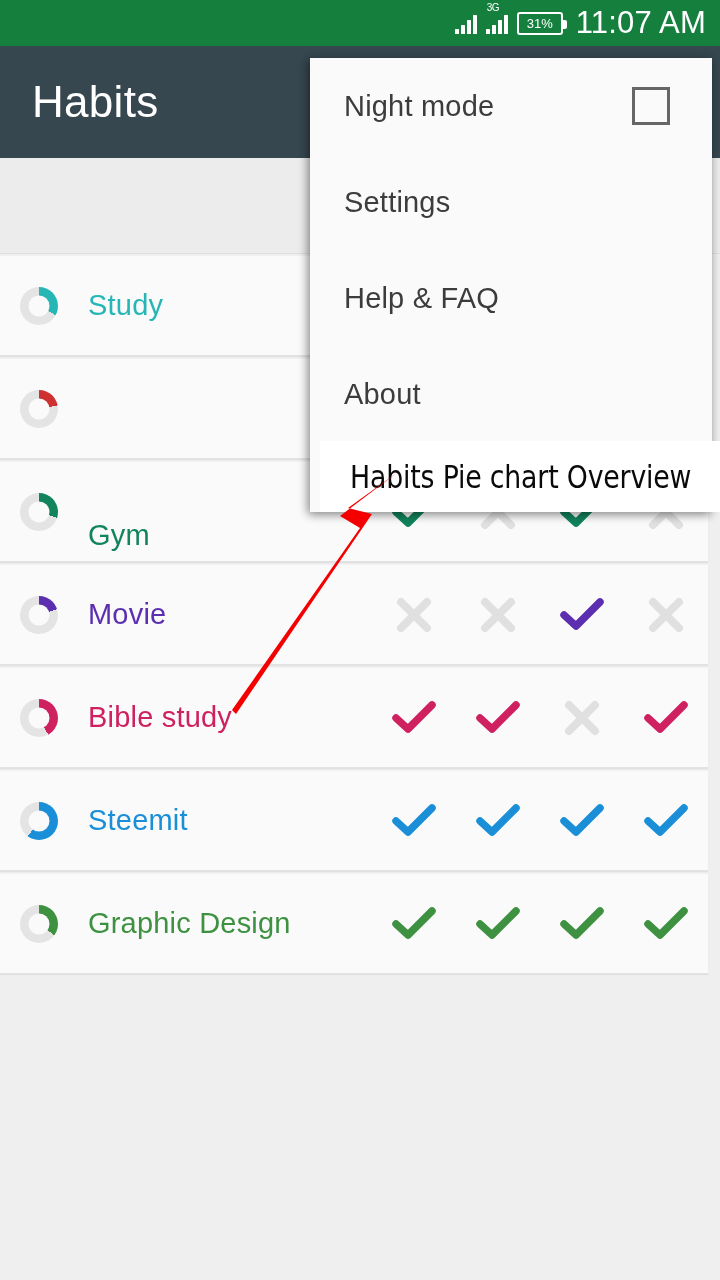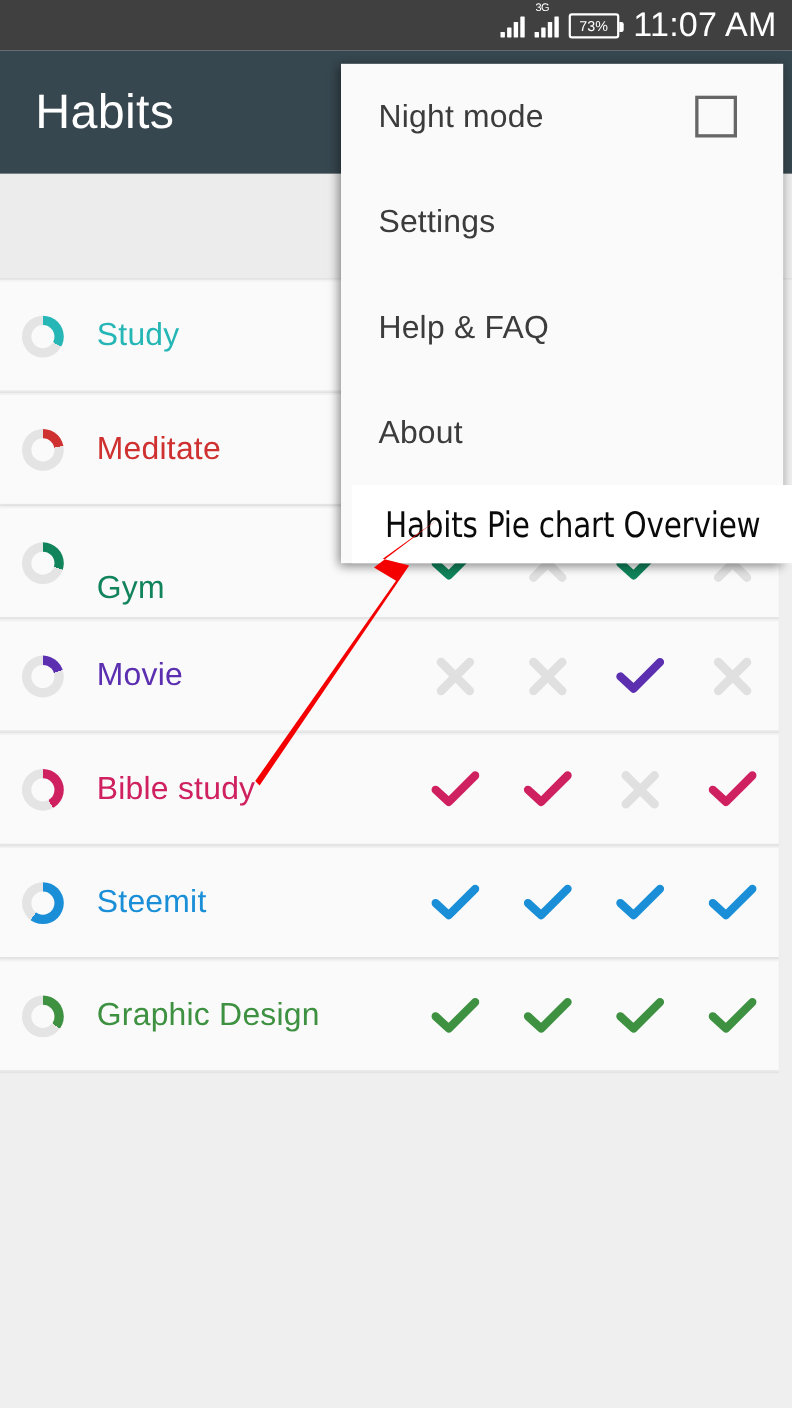--- a/index.html
+++ b/index.html
@@ -6,21 +6,21 @@
   html,body{
     width:720px; height:1280px;
     font-family:"Liberation Sans", sans-serif;
     background:#eceff1; overflow:hidden;
   }
   #screen{ position:relative; width:720px; height:1280px; background:#efefef; overflow:hidden; }
 
   
   #statusbar{
     position:absolute; left:0; top:0; width:720px; height:46px;
-    background:#404040; display:flex; align-items:center;
+    background:#15803d; display:flex; align-items:center;
     justify-content:flex-end; padding-right:14px; gap:9px;
   }
   .sig{ display:flex; align-items:flex-end; gap:2px; height:22px; }
   .sig i{ display:block; width:4px; background:#ffffff; border-radius:.5px; }
   .sig i:nth-child(1){ height:5px; }
   .sig i:nth-child(2){ height:9px; }
   .sig i:nth-child(3){ height:14px; }
   .sig i:nth-child(4){ height:19px; }
   .sig2wrap{ position:relative; display:flex; align-items:flex-end; }
   .gtag{
@@ -127,21 +127,21 @@
     <div class="sig2wrap">
       <span class="gtag">3G</span>
       <span class="sig">
           <i></i>
           <i></i>
           <i></i>
           <i></i>
         </span>
     </div>
     <div class="batt">
-      <span>73%</span>
+      <span>31%</span>
     </div>
     <div id="clock">11:07 AM</div>
   </div>
 
   <div id="appbar">
     <h1>Habits</h1>
   </div>
 
   <div id="headerstrip"></div>
 
@@ -159,21 +159,20 @@
           <div class="mark">
             <svg width="40" height="40" viewBox="0 0 40 40"></svg>
           </div>
           <div class="mark">
             <svg width="40" height="40" viewBox="0 0 40 40"></svg>
           </div>
         </div>
       </div>
       <div class="row">
         <div class="ring" style="background: conic-gradient(rgb(207, 48, 48) 0deg, rgb(207, 48, 48) 79deg, rgb(228, 228, 228) 79deg, rgb(228, 228, 228) 360deg);"></div>
-        <div class="hname" style="color: rgb(207, 48, 48);">Meditate</div>
         <div class="marks">
           <div class="mark">
             <svg width="40" height="40" viewBox="0 0 40 40"></svg>
           </div>
           <div class="mark">
             <svg width="40" height="40" viewBox="0 0 40 40"></svg>
           </div>
           <div class="mark">
             <svg width="40" height="40" viewBox="0 0 40 40"></svg>
           </div>

